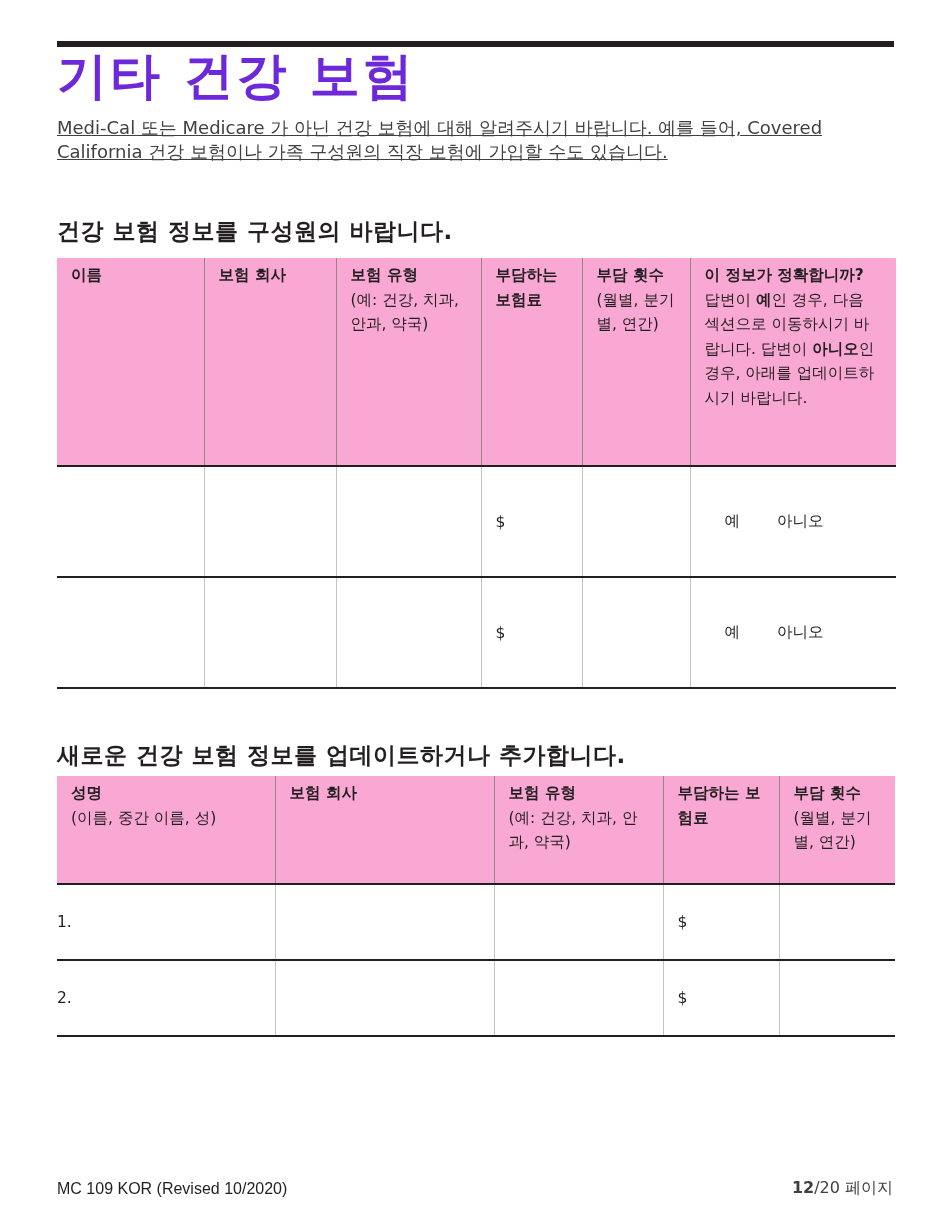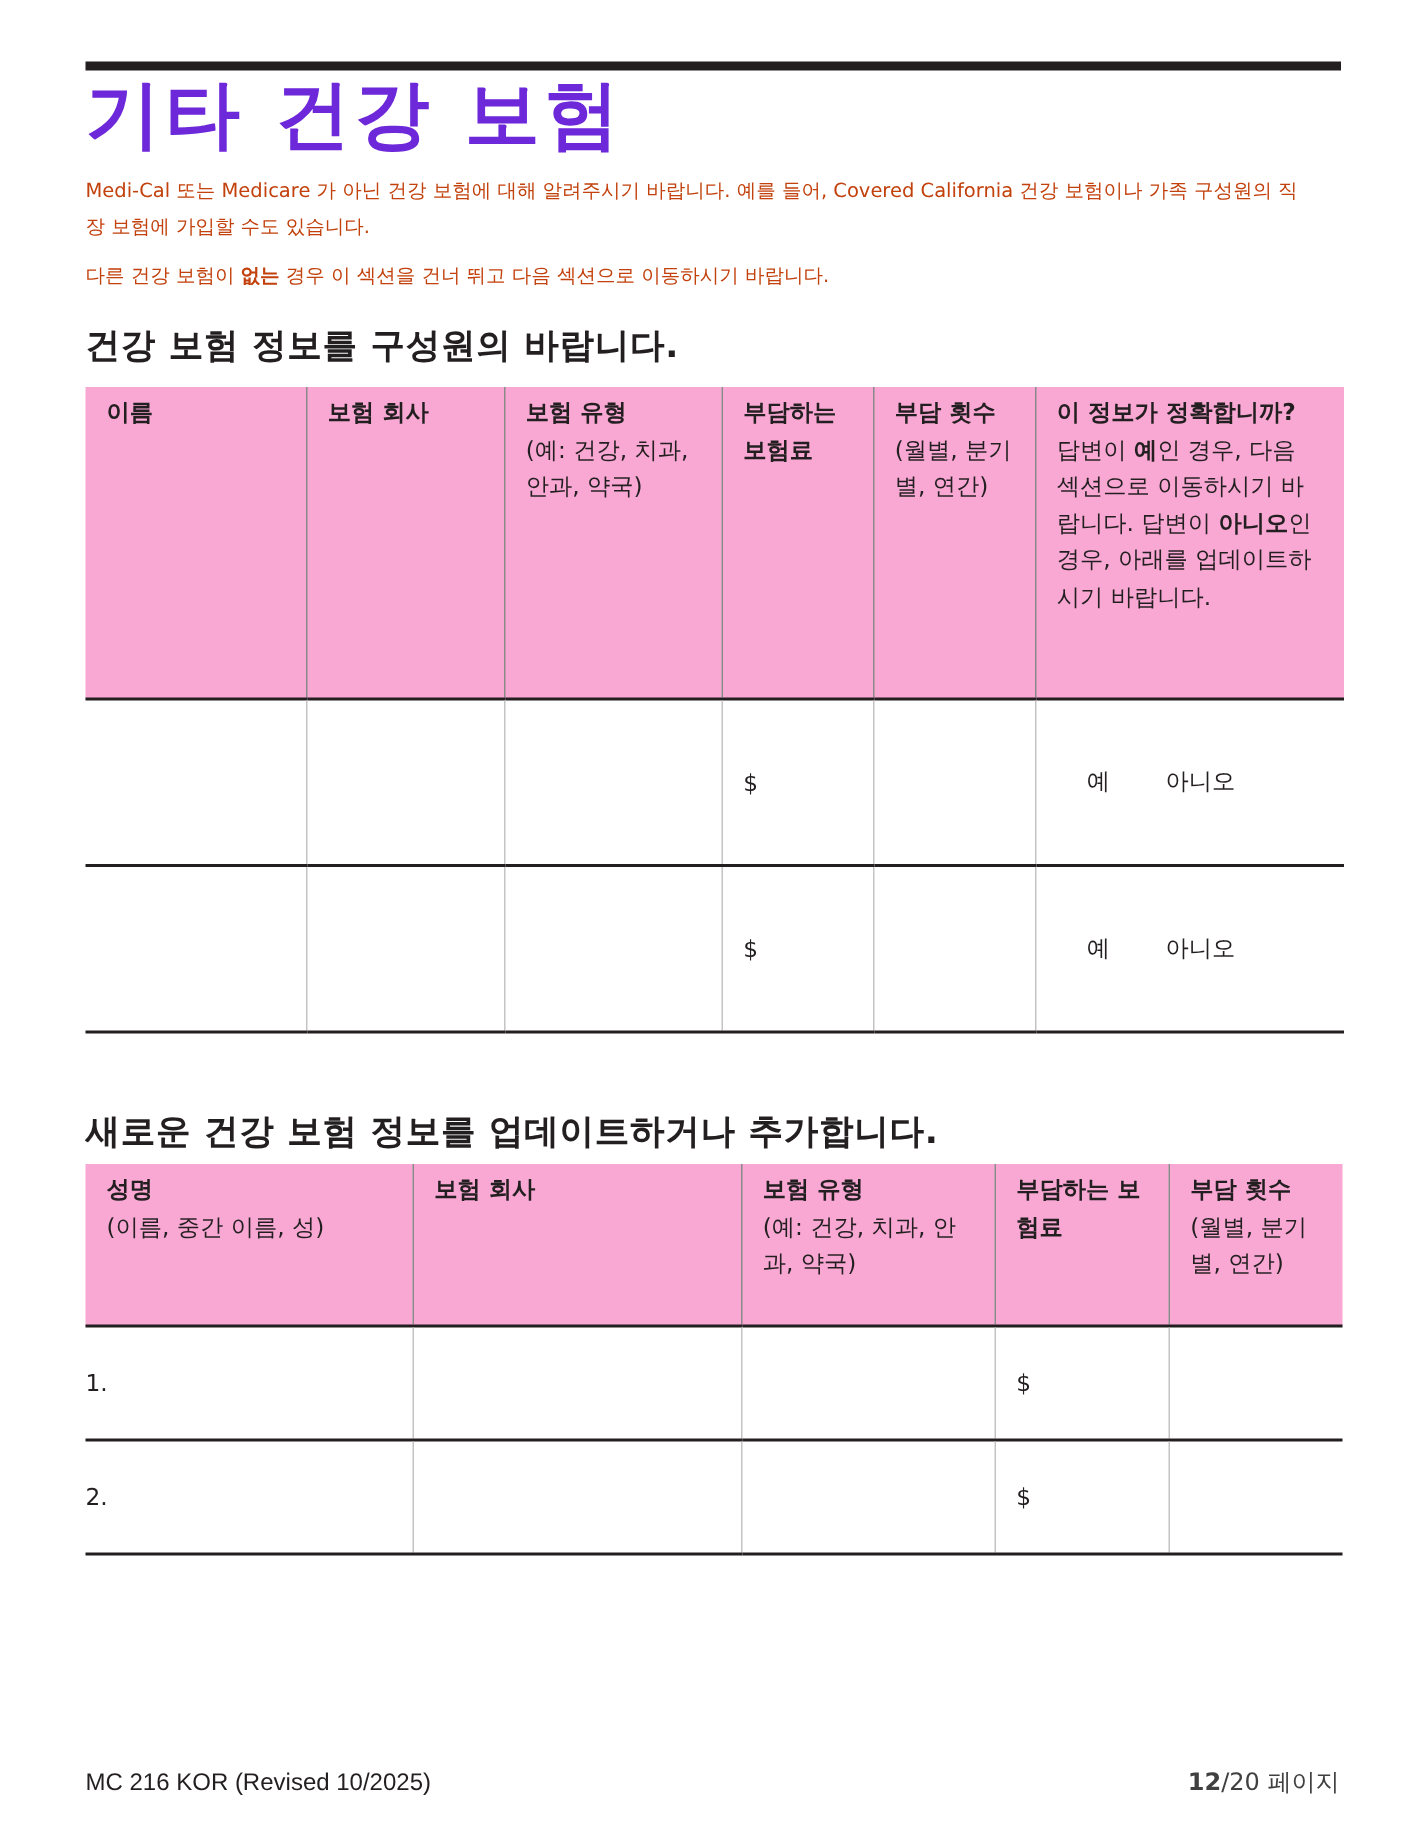--- a/index.html
+++ b/index.html
@@ -6,21 +6,21 @@
   body {
     width: 950px; height: 1230px; position: relative; overflow: hidden;
     font-family: "DejaVu Sans", "Liberation Sans", sans-serif;
     color: #231f20;
   }
   .top-rule { position: absolute; left: 57px; top: 41px; width: 837px; height: 6px; background: #231f20; }
   .page-title {
     position: absolute; left: 57px; top: 44px; margin: 0;
     font-size: 50px; font-weight: bold; letter-spacing: 3px; line-height: 64px; color: #6d28d9;
   }
-  .intro { position: absolute; left: 57px; top: 116px; width: 820px; font-size: 13px; line-height: 24px; color: #c2410c; }
+  .intro { position: absolute; left: 57px; top: 116px; width: 820px; font-size: 18px; line-height: 24px; color: #404040; text-decoration: underline; }
   .intro p { margin: 0; }
   .intro .p2 { margin-top: 9px; }
   .intro b { font-weight: bold; }
   .section-title { position: absolute; left: 57px; margin: 0; font-size: 23px; font-weight: bold; line-height: 30px; letter-spacing: 0.5px; }
   .st1 { top: 216px; }
   .st2 { top: 740px; }
 
   table.form { position: absolute; left: 57px; border-collapse: collapse; table-layout: fixed; font-size: 15.5px; }
   table.form th {
     background: #f9a8d4; text-align: left; vertical-align: top; font-weight: normal;
@@ -51,21 +51,20 @@
   .footer-right b { font-weight: bold; }
 </style>
 </head>
 <body>
 
 <div class="top-rule"></div>
 <h1 class="page-title">기타 건강 보험</h1>
 
 <div class="intro">
   <p>Medi-Cal 또는 Medicare 가 아닌 건강 보험에 대해 알려주시기 바랍니다. 예를 들어, Covered California 건강 보험이나 가족 구성원의 직장 보험에 가입할 수도 있습니다.</p>
-  <p class="p2"><span>다른 건강 보험이 </span><b>없는</b><span> 경우 이 섹션을 건너 뛰고 다음 섹션으로 이동하시기 바랍니다.</span></p>
 </div>
 
 <h2 class="section-title st1">건강 보험 정보를 구성원의 바랍니다.</h2>
 
 <table class="form t1">
   <colgroup>
     <col style="width:147px">
       <col style="width:132px">
       <col style="width:145px">
       <col style="width:101px">
@@ -142,14 +141,14 @@
     <tr>
       <td class="num"><span>2.</span></td>
       <td></td>
       <td></td>
       <td><span>$</span></td>
       <td></td>
     </tr>
   </tbody>
 </table>
 
-<div class="footer-left">MC 216 KOR (Revised 10/2025)</div>
+<div class="footer-left">MC 109 KOR (Revised 10/2020)</div>
 <div class="footer-right"><b>12</b><span>/20 페이지</span></div>
 
 </body></html>

